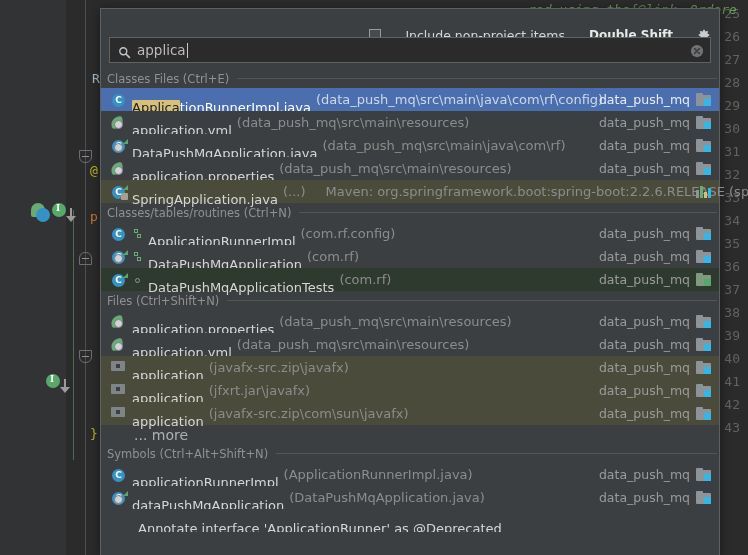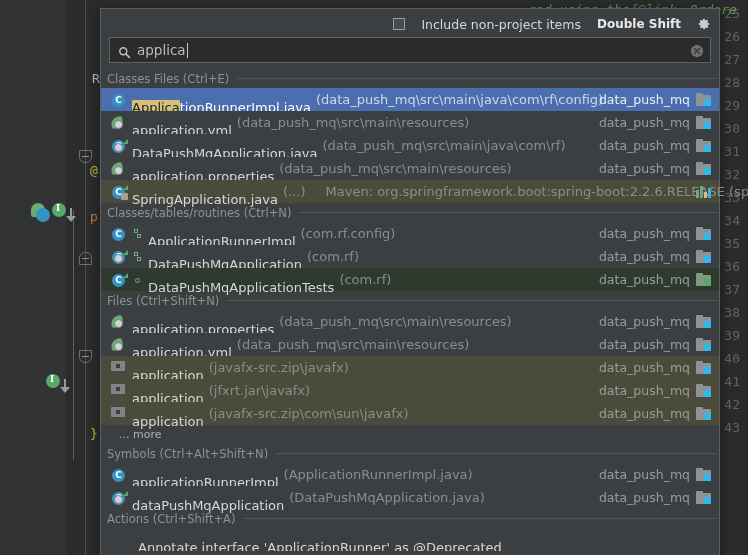--- a/index.html
+++ b/index.html
@@ -115,22 +115,22 @@
     align-items: center;
     padding: 0 6px 0 8px;
     position: relative;
   }
   .se-title {
     font-size: 13px; font-weight: bold;
     color: #e8e8e8;
     letter-spacing: .1px;
   }
   .hdr-right {
-    position: absolute; right: 8px; top: 1px;
-    height: 28px; display: flex; align-items: center; gap: 16px;
+    position: absolute; right: 8px; top: 12px;
+    height: 28px; display: flex; align-items: center; gap: 24px;
   }
   .chk {
     width: 12px; height: 12px;
     border: 1px solid #9a9a9a;
     background: #484b4d;
     box-sizing: border-box;
     display: inline-block;
   }
   .chk-label { font-size: 12.5px; color: #d6d6d6; }
   .dbl-shift { font-size: 12px; color: #e8e8e8; font-weight: bold; }
@@ -222,21 +222,21 @@
     display: flex; align-items: center; gap: 6px;
   }
   .row .modtext { font-size: 12.5px; color: #9a9a9a; white-space: nowrap; }
   .row.selected .modtext { color: #e6ecf5; }
 
   .more-row {
     height: 19px;
     display: flex; align-items: center;
     padding-left: 18px;
     background: #3c3f41;
-    font-size: 11px; color: #b0b0b0;
+    font-size: 14px; color: #b0b0b0; margin-left: 15px;
   }
 
   
   .circ {
     position:absolute; left:1px; top:2px;
     width: 13px; height: 13px; border-radius: 50%;
     background: #3592c4;
     color: #fff; font-size: 9px; font-weight: bold;
     display:flex; align-items:center; justify-content:center;
     font-family: "DejaVu Sans", sans-serif;
@@ -690,24 +690,20 @@
         <span class="modright">
           <span class="modtext">data_push_mq</span>
           <span class="folder">
               <span class="body"></span>
               <span class="tab"></span>
               <span class="dot"></span>
             </span>
         </span>
       </div>
 
-      <div class="group-hdr">
-        <span class="gl">Actions (Ctrl+Shift+A)</span>
-        <span class="rule"></span>
-      </div>
 
       <div class="row action">
         <span class="main">Annotate interface 'ApplicationRunner' as @Deprecated</span>
       </div>
 
       <div class="row action">
         
         
       </div>
 

